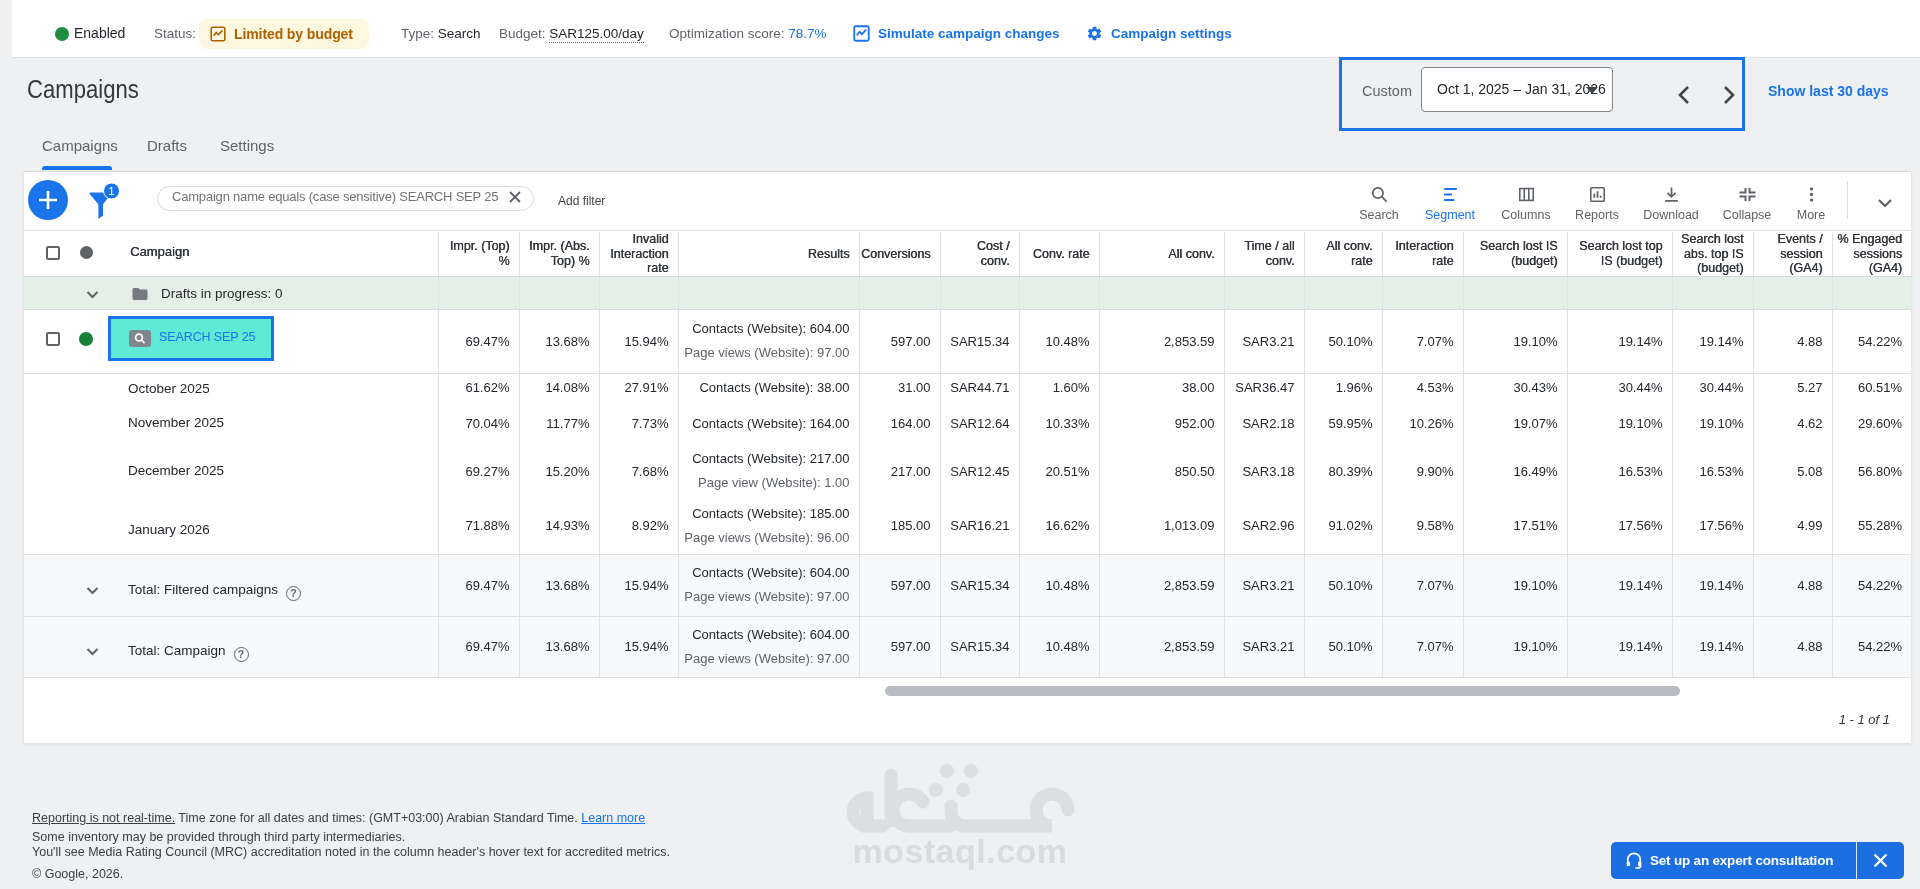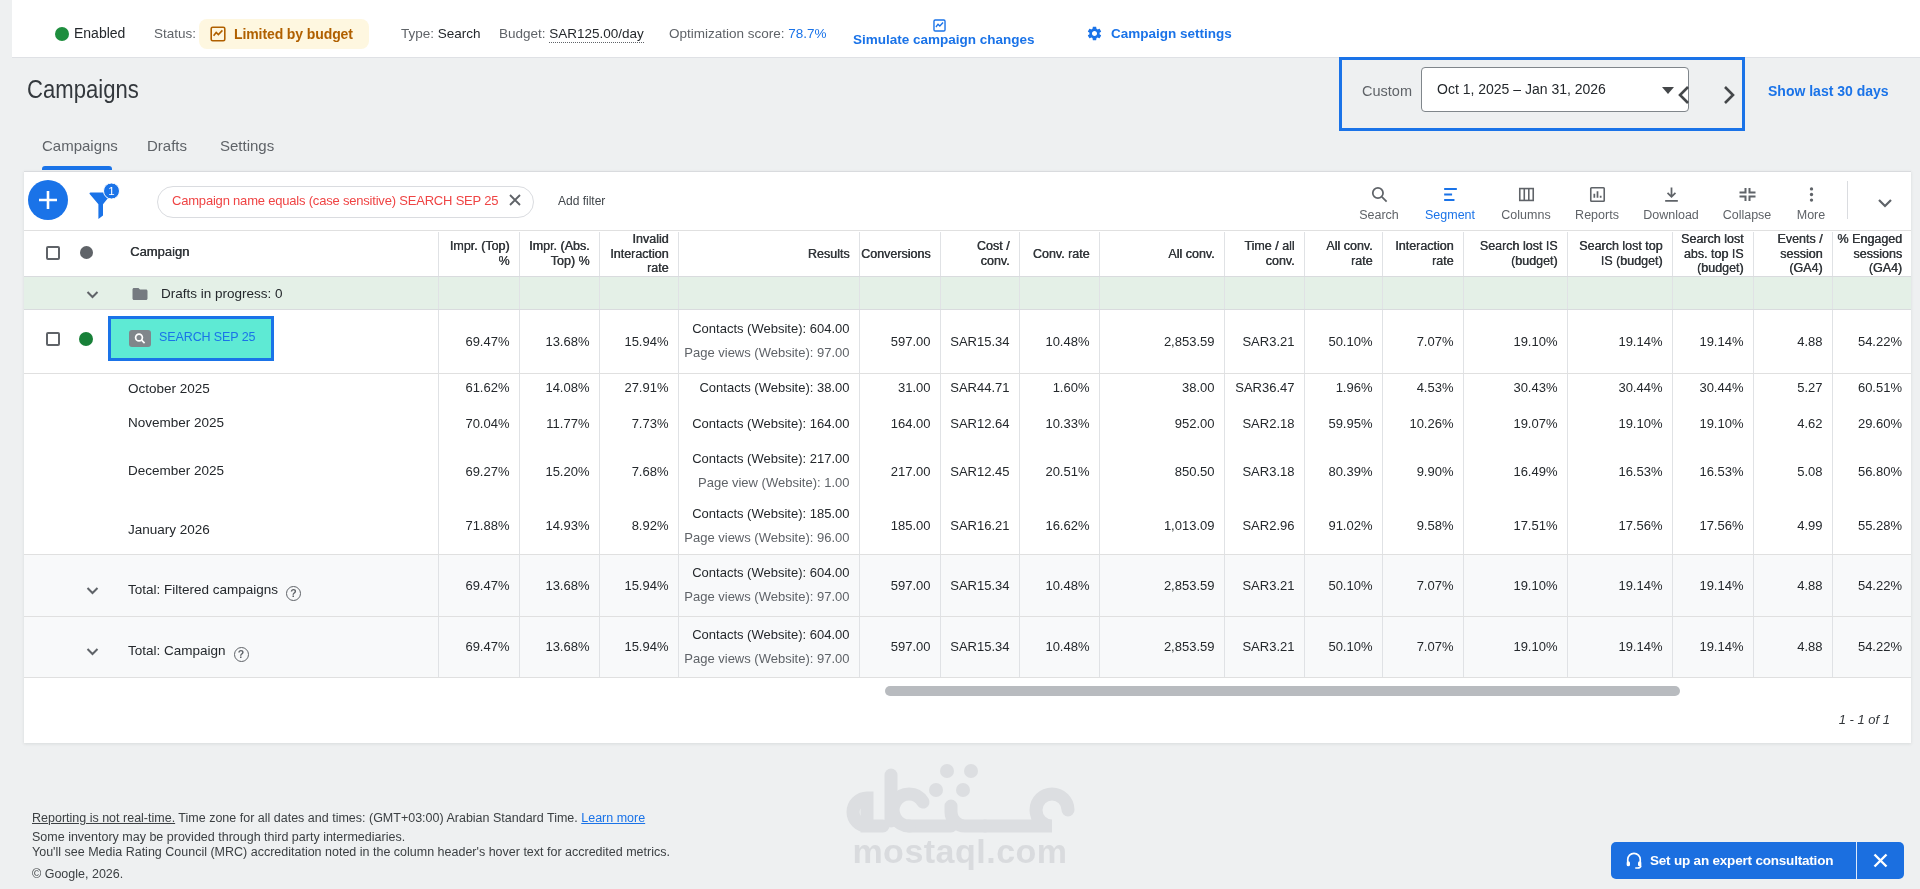--- a/index.html
+++ b/index.html
@@ -13,36 +13,36 @@
 .blue { color:#1a73e8; }
 #dot-en { position:absolute; left:43px; top:27px; width:14px; height:14px; border-radius:50%; background:#1e8e3e; }
 #badge { position:absolute; left:187px; top:19px; height:30px; background:#fef7e0; border-radius:8px; display:flex; align-items:center; padding:0 16px 0 11px; }
 #badge span { color:#b06000; font-size:14px; font-weight:700; margin-left:8px; letter-spacing:-0.1px; }
 .toplink { position:absolute; top:19px; display:flex; align-items:center; font-size:13.5px; color:#1a73e8; font-weight:700; height:28px; }
 .toplink svg { margin-right:8px; }
 
 #h1 { position:absolute; left:27px; top:74px; font-size:26px; color:#33383d; transform:scaleX(0.85); transform-origin:0 0; }
 #datebox { position:absolute; left:1339px; top:57px; width:406px; height:74px; border:3px solid #1a73e8; }
 #datebox .custom { position:absolute; left:20px; top:23px; font-size:14.5px; color:#5f6368; }
-#dateselect { position:absolute; left:79px; top:7px; width:268px; height:45px; border:1px solid #80868b; border-radius:4px; background:#fff; }
+#dateselect { position:absolute; left:79px; top:7px; width:192px; height:45px; border:1px solid #80868b; border-radius:4px; background:#fff; }
 #dateselect .txt { position:absolute; left:15px; top:13px; font-size:14px; color:#24282c; }
 #dateselect .caret { position:absolute; right:14px; top:19px; width:0; height:0; border-left:6px solid transparent; border-right:6px solid transparent; border-top:7px solid #44474a; }
 .datechev { position:absolute; top:18px; width:34px; height:34px; }
 #show30 { position:absolute; left:1768px; top:83px; font-size:14px; color:#1a73e8; font-weight:700; }
 
 #tabs { position:absolute; left:0; top:133px; height:38px; width:1920px; }
 #tabs .tab { position:absolute; top:4px; font-size:15px; color:#5f6368; }
 #tabunderline { position:absolute; left:42px; top:33px; width:70px; height:4px; background:#1a73e8; border-radius:3px 3px 0 0; }
 
 #card { position:absolute; left:24px; top:171px; width:1887px; height:572px; background:#fff; border-top:1px solid #d9dbde; box-shadow:0 1px 3px rgba(60,64,67,0.12); }
 #toolbar { position:absolute; left:0; top:0; width:100%; height:59px; border-bottom:1px solid #e0e0e0; }
 #fab { position:absolute; left:4px; top:8px; width:40px; height:40px; border-radius:50%; background:#1a73e8; color:#fff; }
 #fab:after { content:""; }
 #funnel { position:absolute; left:56px; top:11px; width:46px; height:42px; }
-#chip { position:absolute; left:133px; top:14px; height:32px; border:1px solid #dadce0; border-radius:16px; display:flex; align-items:center; padding:0 11px 4px 14px; font-size:13px; letter-spacing:-0.2px; color:#ef4444; }
+#chip { position:absolute; left:133px; top:14px; height:25px; border:1px solid #dadce0; border-radius:16px; display:flex; align-items:center; padding:0 11px 4px 14px; font-size:13px; letter-spacing:-0.2px; color:#737373; }
 #chip .x { margin-left:10px; }
 #addfilter { position:absolute; left:534px; top:22px; font-size:12px; color:#41464b; }
 .tbtn { position:absolute; top:13px; width:70px; text-align:center; color:#5f6368; }
 .tbtn .lbl { font-size:12.5px; margin-top:4px; color:#5f6368; }
 .tbtn.active, .tbtn.active .lbl { color:#1a73e8; }
 .tbtn svg { display:block; margin:0 auto; }
 #tb-divider { position:absolute; left:1823px; top:9px; width:1px; height:38px; background:#dadce0; }
 
 #tbl { position:absolute; left:0; top:60px; width:1887px; border-collapse:collapse; table-layout:fixed; }
 #tbl td, #tbl th { border-right:1px solid #e0e2e5; font-size:13px; color:#24282c; vertical-align:middle; padding:0 9px 0 0; text-align:right; white-space:nowrap; overflow:hidden; }
@@ -90,21 +90,21 @@
   <div id="badge">
     <svg width="16" height="16" viewBox="0 0 16 16">
         <rect x="1.2" y="1.2" width="13.6" height="13.6" rx="1.5" fill="none" stroke="#b06000" stroke-width="1.6"></rect>
         <polyline points="3.6,9.8 6.2,6.4 8.4,8.6 12.4,4.4" fill="none" stroke="#b06000" stroke-width="1.6"></polyline>
       </svg>
     <span>Limited by budget</span>
   </div>
   <div class="item gray" style="left:389px;">Type: <span class="dark">Search</span></div>
   <div class="item gray" style="left:487px;">Budget: <span class="dark" style="border-bottom:1.5px dotted #5f6368; padding-bottom:1px;">SAR125.00/day</span></div>
   <div class="item gray" style="left:657px;">Optimization score: <span class="blue">78.7%</span></div>
-  <div class="toplink" style="left:841px;flex-direction:column;">
+  <div class="toplink" style="left:841px;">
     <svg width="17" height="17" viewBox="0 0 16 16">
         <rect x="1.2" y="1.2" width="13.6" height="13.6" rx="1.5" fill="none" stroke="#1a73e8" stroke-width="1.7"></rect>
         <polyline points="3.6,9.8 6.2,6.4 8.4,8.6 12.4,4.4" fill="none" stroke="#1a73e8" stroke-width="1.7"></polyline>
       </svg>
     <span>Simulate campaign changes</span>
   </div>
   <div class="toplink" style="left:1074px;">
     <svg width="17" height="17" viewBox="0 0 24 24" fill="#1a73e8">
         <path d="M19.14 12.94c.04-.3.06-.61.06-.94 0-.32-.02-.64-.07-.94l2.03-1.58c.18-.14.23-.41.12-.61l-1.92-3.32c-.12-.22-.37-.29-.59-.22l-2.39.96c-.5-.38-1.03-.7-1.62-.94l-.36-2.54c-.04-.24-.24-.41-.48-.41h-3.84c-.24 0-.43.17-.47.41l-.36 2.54c-.59.24-1.13.57-1.62.94l-2.39-.96c-.22-.08-.47 0-.59.22L2.74 8.87c-.12.21-.08.47.12.61l2.03 1.58c-.05.3-.09.63-.09.94s.02.64.07.94l-2.03 1.58c-.18.14-.23.41-.12.61l1.92 3.32c.12.22.37.29.59.22l2.39-.96c.5.38 1.03.7 1.62.94l.36 2.54c.05.24.24.41.48.41h3.84c.24 0 .44-.17.47-.41l.36-2.54c.59-.24 1.13-.56 1.62-.94l2.39.96c.22.08.47 0 .59-.22l1.92-3.32c.12-.22.07-.47-.12-.61l-2.01-1.58zM12 15.6c-1.98 0-3.6-1.62-3.6-3.6s1.62-3.6 3.6-3.6 3.6 1.62 3.6 3.6-1.62 3.6-3.6 3.6z"></path>
       </svg>

